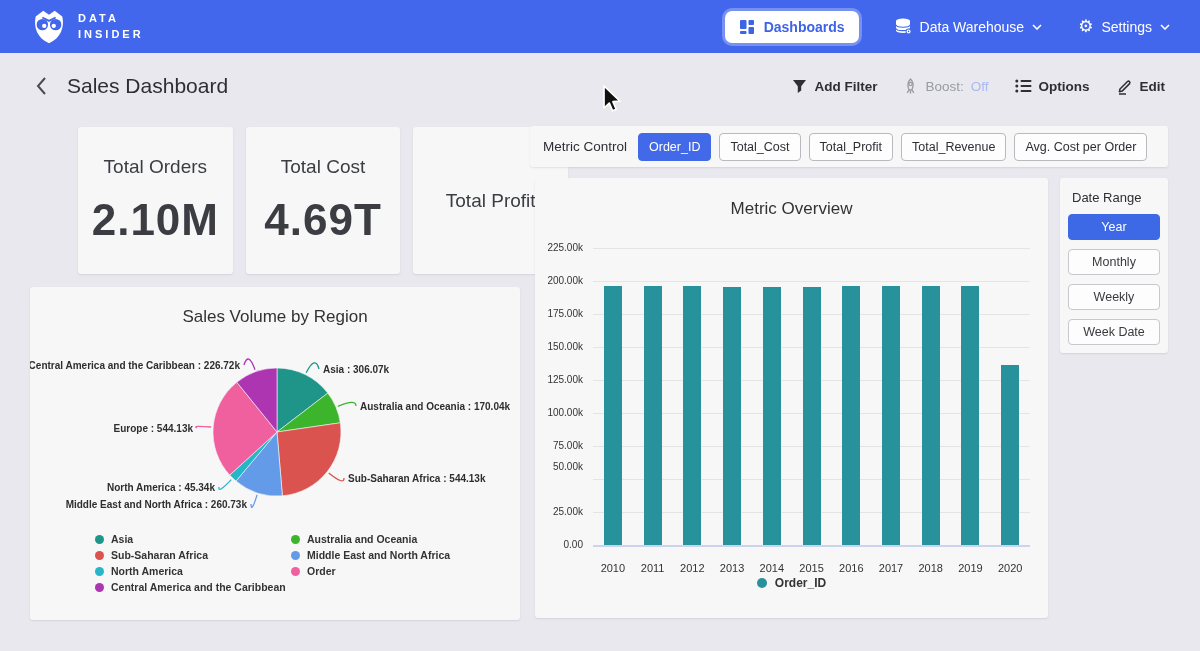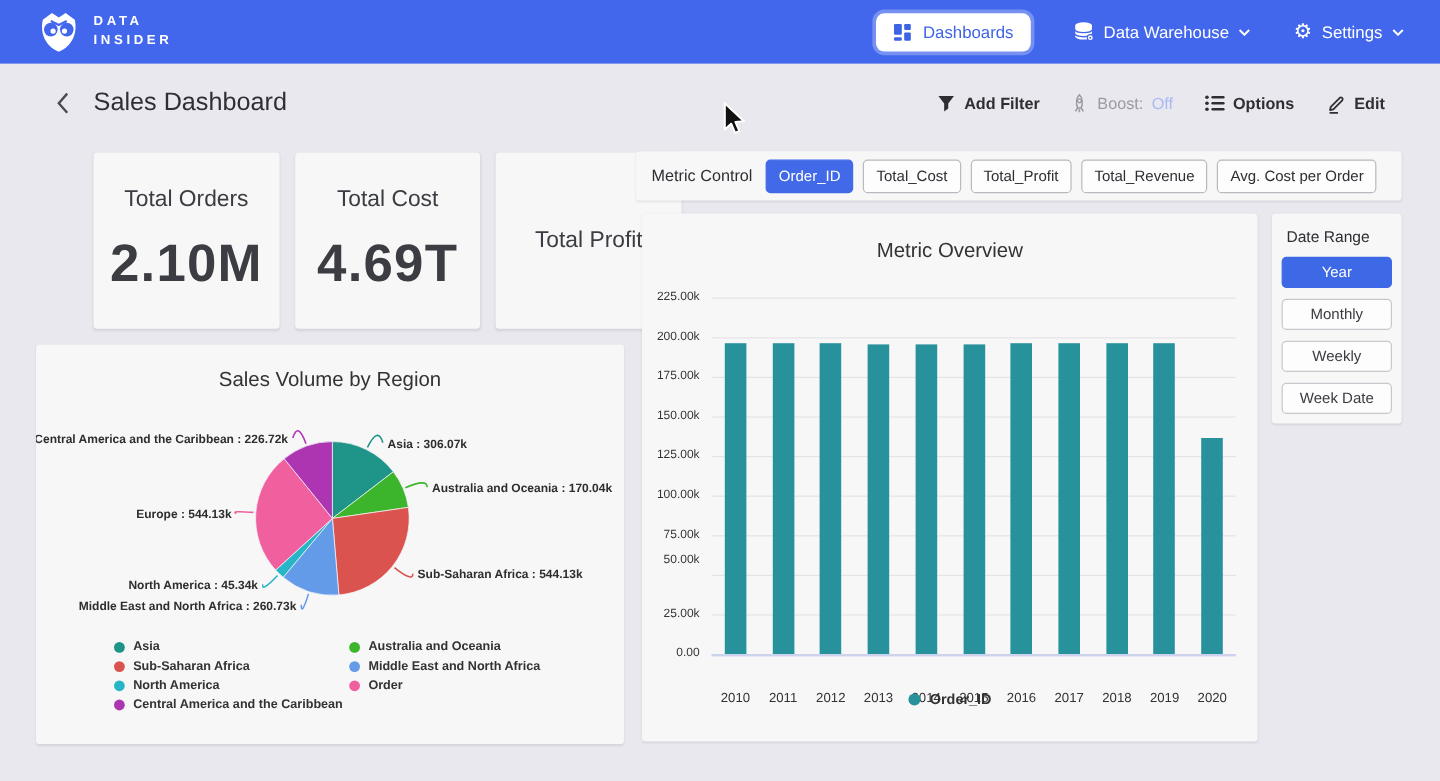--- a/index.html
+++ b/index.html
@@ -9,30 +9,30 @@
 
   
   .navbar{position:absolute;top:0;left:0;right:0;height:53px;background:#4267ec;
           display:flex;align-items:center;justify-content:space-between;
           padding:0 30px;box-sizing:border-box;z-index:5;}
   .brand{display:flex;align-items:center;gap:10px;}
   .brand-text{display:flex;flex-direction:column;color:#fff;font-size:11px;
               font-weight:700;letter-spacing:3px;line-height:1.45;}
   .nav-actions{display:flex;align-items:center;gap:36px;}
   .nav-btn{display:flex;align-items:center;gap:9px;background:#fff;color:#3d63e6;
-           border:none;border-radius:7px;padding:8px 14px;font-size:14px;font-weight:400;
+           border:none;border-radius:7px;padding:8px 14px;font-size:14px;font-weight:700;
            box-shadow:0 0 0 3px rgba(255,255,255,.28);cursor:pointer;
            font-family:inherit;}
   .nav-link{display:flex;align-items:center;gap:8px;background:none;border:none;color:#fff;
             font-size:14px;font-weight:500;cursor:pointer;padding:0;font-family:inherit;}
   .gear-glyph{font-size:17px;line-height:1;color:#fff;}
 
   
   .page-header{position:absolute;top:53px;left:0;right:0;height:66px;display:flex;
-               align-items:center;padding:0 46px;gap:20px;box-sizing:border-box;}
+               align-items:center;padding:0 35px;gap:20px;box-sizing:border-box;}
   .back-btn{background:none;border:none;padding:0;cursor:pointer;display:flex;}
   .page-title{font-size:21px;font-weight:500;color:#2e2e34;margin:0;}
   .header-actions{margin-left:auto;display:flex;gap:26px;align-items:center;}
   .ha-btn{display:flex;align-items:center;gap:7px;background:none;border:none;
           font-size:13.5px;font-weight:600;color:#2e2e33;cursor:pointer;padding:0;
           font-family:inherit;}
   .ha-btn .b-label{color:#9a9aa3;font-weight:500;}
   .ha-btn .b-value{color:#a9b9f2;font-weight:500;}
 
   
@@ -326,21 +326,21 @@
             <div class="bar" style="height: 258.6px; background: rgb(39, 145, 156);"></div>
           </div>
           <div class="bar-col">
             <div class="bar" style="height: 258.6px; background: rgb(39, 145, 156);"></div>
           </div>
           <div class="bar-col">
             <div class="bar" style="height: 180.2px; background: rgb(39, 145, 156);"></div>
           </div>
         </div>
       </div>
-    <div class="xticks" id="bar-xticks" style="top:398px;">
+    <div class="xticks" id="bar-xticks" style="top:384px;">
         <div class="xtick">2010</div>
         <div class="xtick">2011</div>
         <div class="xtick">2012</div>
         <div class="xtick">2013</div>
         <div class="xtick">2014</div>
         <div class="xtick">2015</div>
         <div class="xtick">2016</div>
         <div class="xtick">2017</div>
         <div class="xtick">2018</div>
         <div class="xtick">2019</div>

